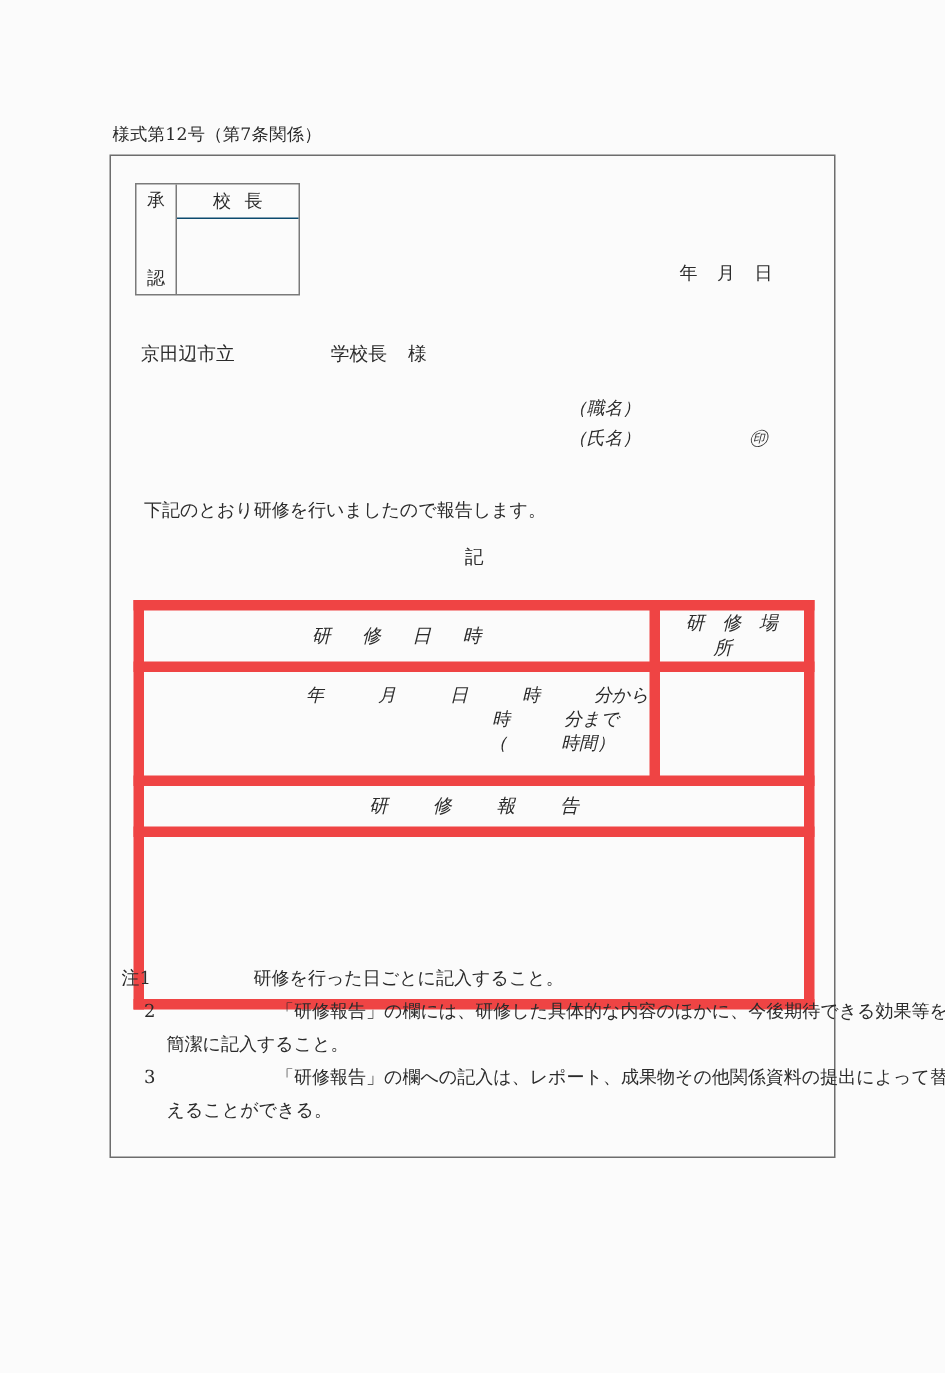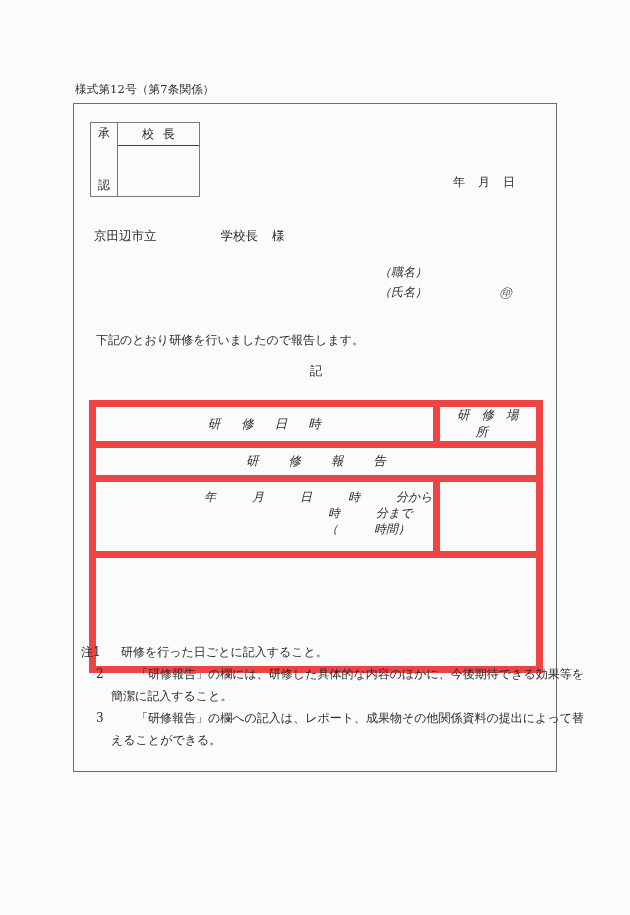--- a/index.html
+++ b/index.html
@@ -232,20 +232,21 @@
     left: 5px;
     top: 537px;
     width: 474px;
     font-size: 12px;
     line-height: 22px;
   }
   .note-item {
     display: flex;
     align-items: flex-start;
     white-space: nowrap;
+    gap: 48px;
   }
   .note-marker {
     width: 40px;
     flex: none;
     text-align: left;
     padding-left: 2px;
   }
   .note-marker.sub {
     padding-left: 17px;
   }
@@ -298,33 +299,33 @@
   </div>
 
   <div class="statement">下記のとおり研修を行いましたので報告します。</div>
   <div class="ki-mark">記</div>
 
   <table class="main-table">
     <tbody>
         <tr>
       <td class="th-datetime">研修日時</td>
       <td class="th-place">研修場所</td>
-    </tr>
-    <tr>
-      <td class="th-report" colspan="2">研修報告</td>
     </tr>
     <tr>
       <td class="cell-datetime">
         <div class="dt-line">年　　　月　　　日　　　時　　　分から</div>
         <div class="dt-line indent2">時　　　分まで</div>
         <div class="dt-line indent3">（　　　時間）</div>
       </td>
       <td class="cell-place"></td>
     </tr>
     <tr>
+      <td class="th-report" colspan="2">研修報告</td>
+    </tr>
+    <tr>
       <td class="cell-report-body" colspan="2"></td>
     </tr>
   </tbody>
     </table>
 
   <div class="notes">
     <div class="note-item">
       <span class="note-marker">注1</span>
       <span class="note-text">研修を行った日ごとに記入すること。</span>
     </div>

